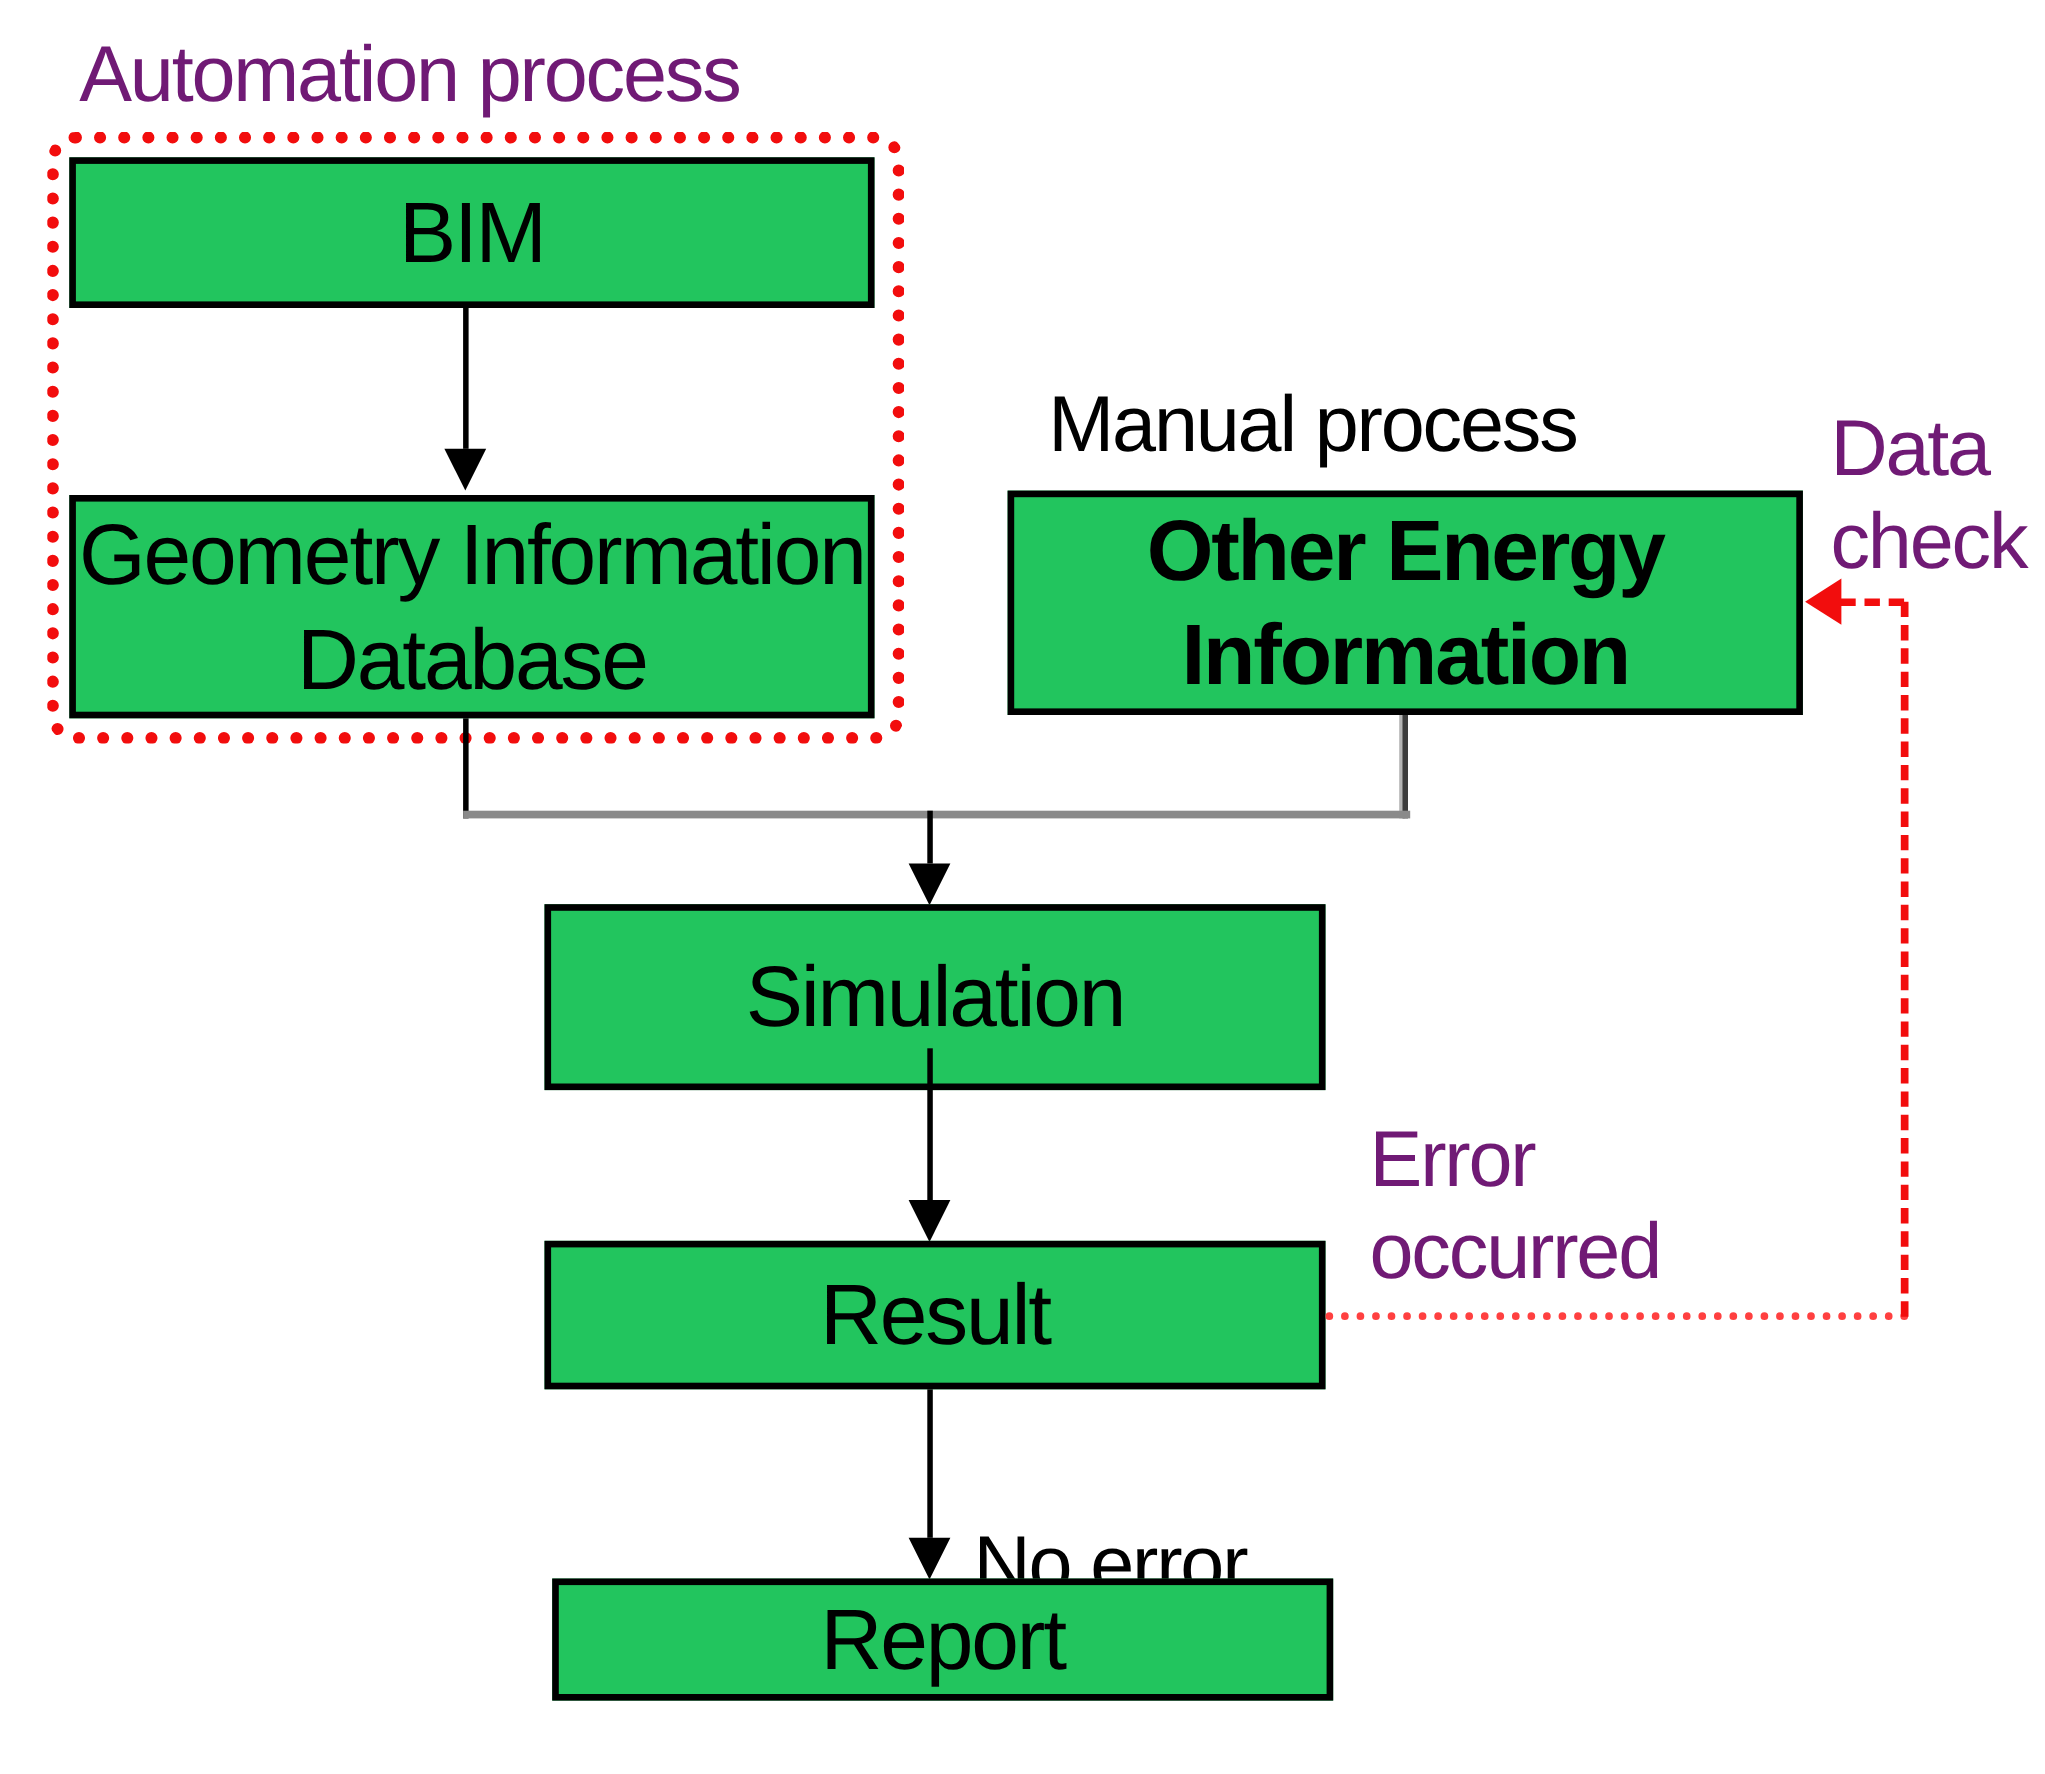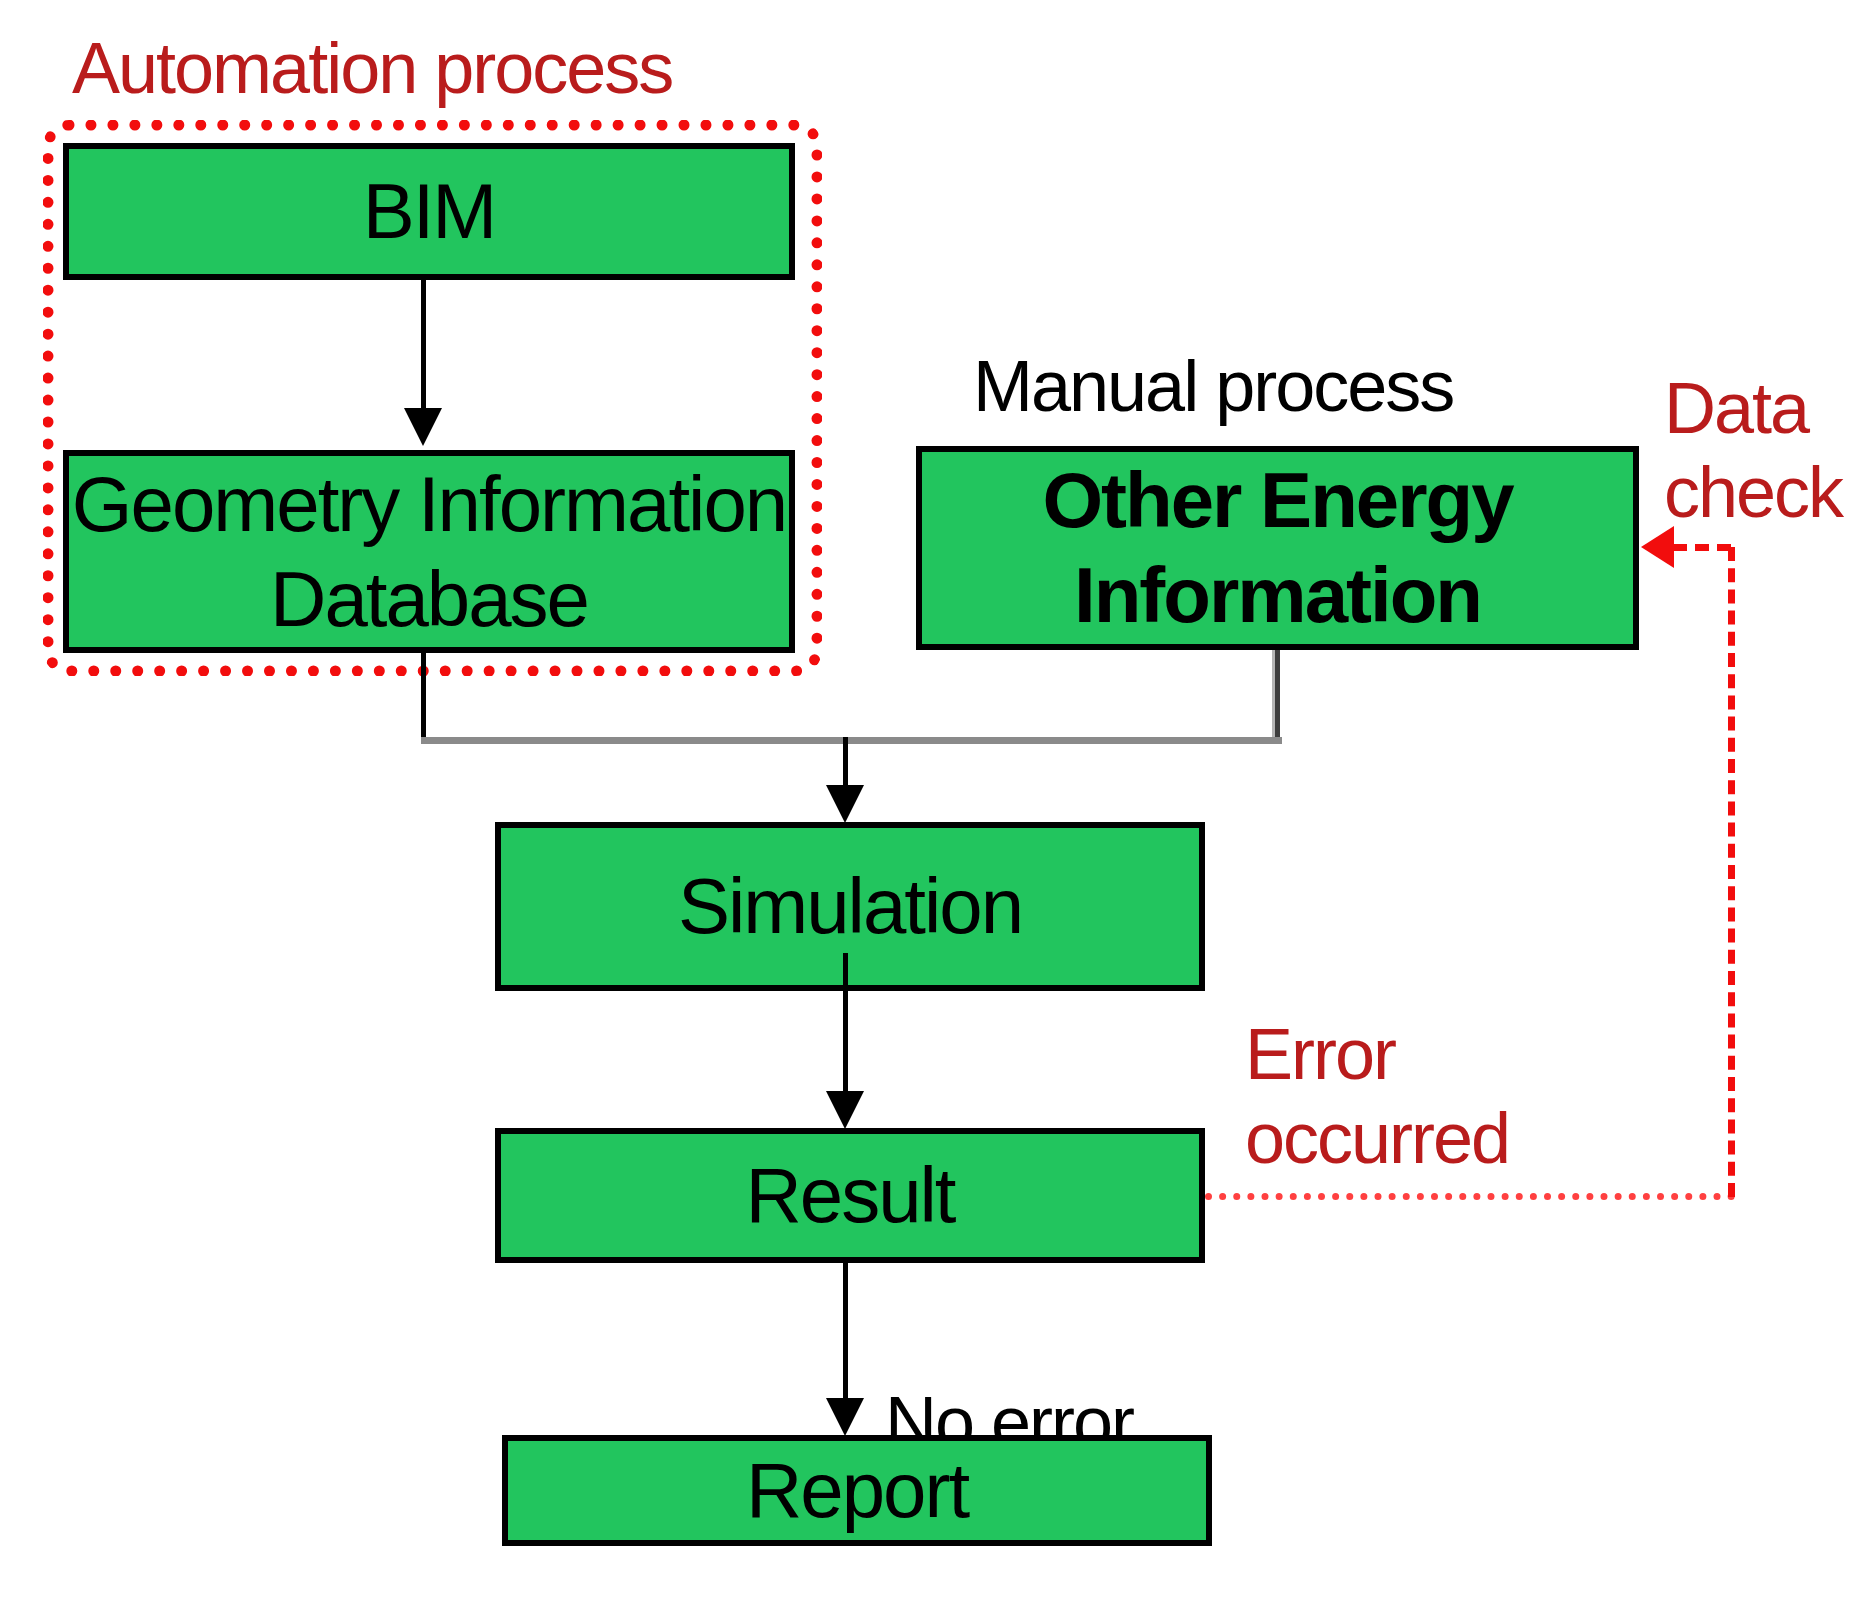--- a/index.html
+++ b/index.html
@@ -36,21 +36,21 @@
     background:transparent;
   }
   
   .annot{
     position:absolute;
     font-size:72px;
     letter-spacing:-2px;
     line-height:84px;
     white-space:nowrap;
   }
-  .annot.red{color:#b91c1c;}
+  .annot.red{color:#701a75;}
   .annot.black{color:#000000;}
   
   .vline{position:absolute;width:5px;background:#000000;}
   .vline.darkgray{background:#3d3d3d;box-shadow:-3px 0 0 #b5b5b5;}
   .hbar-gray{position:absolute;height:7px;background:#8a8a8a;}
   
   .arrow-down{
     position:absolute;width:0;height:0;
     border-left:19px solid transparent;
     border-right:19px solid transparent;
@@ -81,21 +81,21 @@
   </div>
 
   <div class="vline" style="left:421px;top:280px;height:128px;"></div>
   <div class="arrow-down" style="left:404px;top:408px;"></div>
 
   <div class="node" style="left:63px;top:450px;width:732px;height:203px;">
     <span>Geometry Information</span>
     <span>Database</span>
   </div>
 
-  <div class="annot black" style="left:953px;top:344px;margin-left:20px;">Manual process</div>
+  <div class="annot black" style="left:953px;top:344px;">Manual process</div>
 
   <div class="node" style="left:916px;top:446px;width:723px;height:204px;font-weight:bold;">
     <span>Other Energy</span>
     <span>Information</span>
   </div>
 
   <div class="vline" style="left:421px;top:653px;height:91px;"></div>
   <div class="vline darkgray" style="left:1275px;top:650px;height:94px;"></div>
   <div class="hbar-gray" style="left:421px;top:737px;width:861px;"></div>
 

